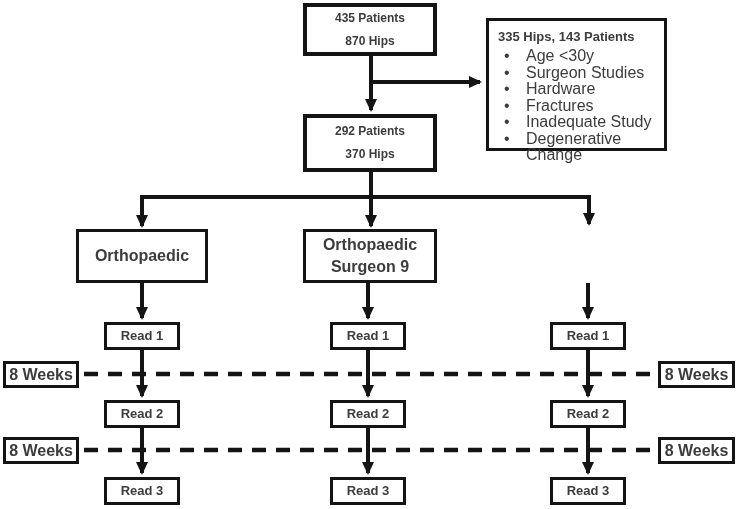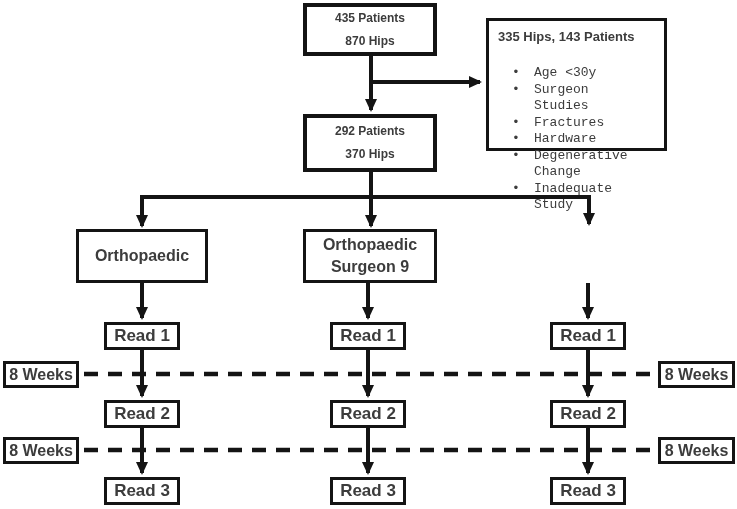--- a/index.html
+++ b/index.html
@@ -49,49 +49,48 @@
     border-width: 4px;
     font-size: 12px;
     line-height: 23px;
   }
   .reader-box {
     font-size: 16px;
     line-height: 22px;
     border-width: 3.5px;
   }
   .read-box {
-    font-size: 17px;
+    font-size: 13px;
     line-height: 18px;
     text-align: center;
   }
   .interval-box {
     font-size: 16px;
     line-height: 15px;
   }
   .exclusion-box {
     border-width: 3.5px;
     align-items: flex-start;
     justify-content: flex-start;
     text-align: left;
     padding: 7px 6px 6px 9px;
     font-weight: normal;
   }
   .exclusion-title {
     font-weight: bold;
     font-size: 13px;
     line-height: 17px;
-    margin-bottom: 12px;
+    margin-bottom: 3px;
   }
   .exclusion-list {
     list-style: none;
-    margin: 8px;
+    margin: 0;
     padding: 0;
-    font-size: 13px;
+    font-size: 16px;
     line-height: 16.5px;
-    font-family: Liberation Mono, monospace;
   }
   .exclusion-list li {
     position: relative;
     padding-left: 28px;
   }
   .exclusion-list li::before {
     content: "\2022";
     position: absolute;
     left: 6px;
     top: 0;
@@ -138,24 +137,24 @@
   <div class="box cohort-box" style="left:303px; top:3px; width:134px; height:53px;">
     <div class="line">435 Patients</div>
     <div class="line">870 Hips</div>
   </div>
 
   <div class="box exclusion-box" style="left:486px; top:18px; width:181px; height:133px;">
     <div class="exclusion-title">335 Hips, 143 Patients</div>
     <ul class="exclusion-list">
       <li>Age &lt;30y</li>
       <li>Surgeon Studies</li>
+      <li>Hardware</li>
       <li>Fractures</li>
-      <li>Hardware</li>
+      <li>Inadequate Study</li>
       <li>Degenerative Change</li>
-      <li>Inadequate Study</li>
     </ul>
   </div>
 
   <div class="box cohort-box" style="left:303px; top:114px; width:134px; height:58px;justify-content:center;">
     <div class="line">292 Patients</div>
     <div class="line">370 Hips</div>
   </div>
 
   <div class="box reader-box" style="left:76px; top:229px; width:132px; height:54px;">
     <div class="line">Orthopaedic</div>

